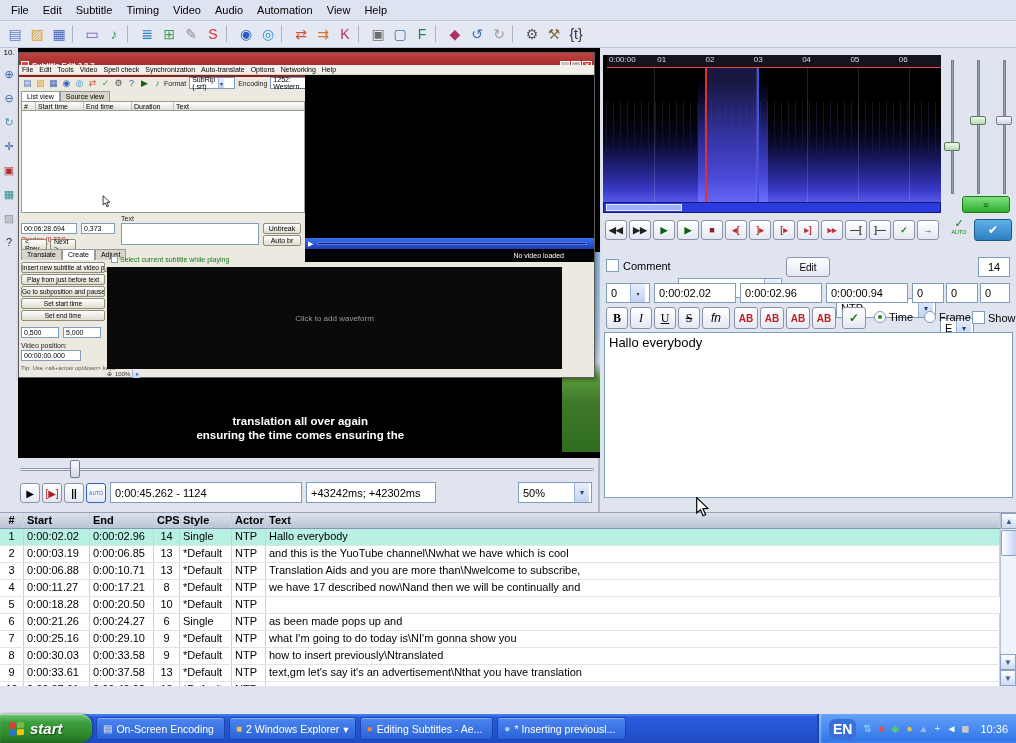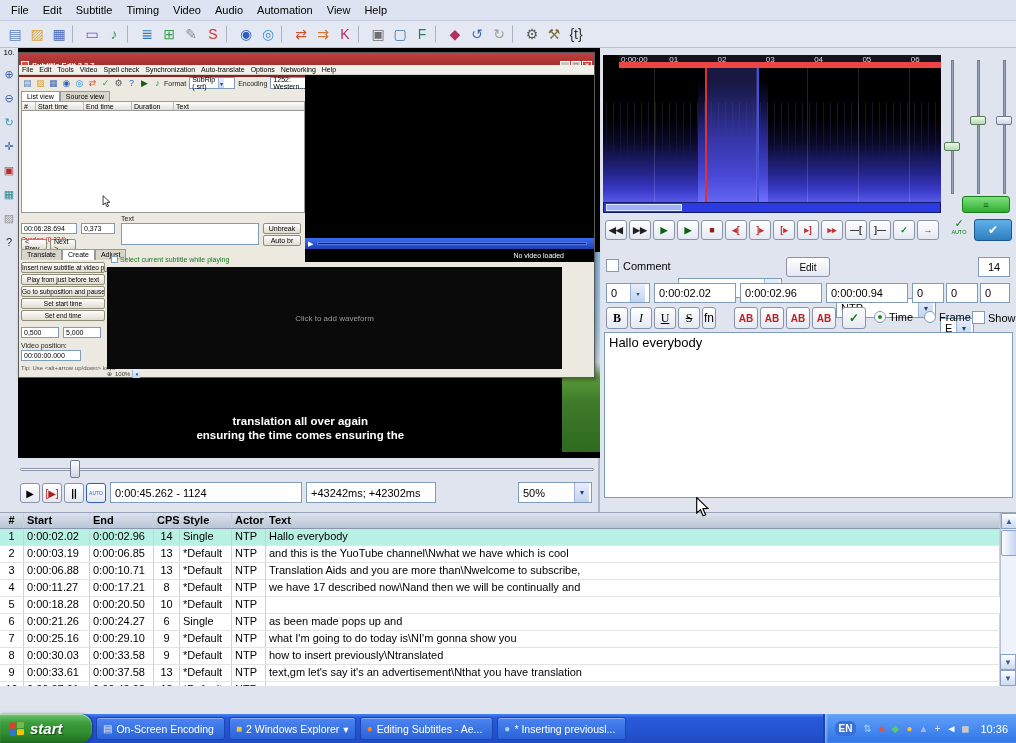--- a/index.html
+++ b/index.html
@@ -58,21 +58,21 @@
   .groove { position:absolute; left:2px; top:10px; width:574px; height:3px; border:1px solid #8a93a8; border-radius:2px; background:#f6f8fc; }
   .sthumb { position:absolute; left:52px; top:2px; width:10px; height:18px; background:linear-gradient(#fdfdfd,#cfd6e6); border:1px solid #707a90; border-radius:2px; }
   .pbtn { background:linear-gradient(#ffffff,#e4e8f2); border:1px solid #8a93a8; border-radius:3px; display:flex; align-items:center; justify-content:center; font-size:10px; }
   .field { background:#fff; border:1px solid #7f9db9; display:flex; align-items:center; padding:0 4px; overflow:hidden; white-space:nowrap; }
   .combo { background:#fff; border:1px solid #7f9db9; display:flex; align-items:center; padding:0 2px 0 4px; position:relative; }
   .ca { margin-left:auto; width:15px; height:100%; background:linear-gradient(#e8eefc,#c2d3f2); border-left:1px solid #9cb3dc; display:flex; align-items:center; justify-content:center; color:#28406a; font-size:8px; }
   .ca::after { content:"▾"; }
 
   
   .spectro { left:603px; top:55px; width:338px; height:147px; background:#000; overflow:hidden; }
-  .ruler { position:absolute; left:16px; top:0; width:100%; height:13px; background:#14141f; border-bottom:6px solid #ef4444; display:flex; color:#ddd; font-size:8px; }
+  .ruler { position:absolute; left:4px; top:0; width:100%; height:13px; background:#14141f; border-bottom:1px solid #ef4444; display:flex; color:#ddd; font-size:8px; }
   .ruler span { width:50.5px; padding-left:2px; overflow:visible; white-space:nowrap; }
   .specwave { position:absolute; left:0; bottom:0; width:100%; height:86px;
     background:linear-gradient(to top,#5858e8 0%,#3a3ac8 14%,#26268f 32%,#18185e 50%,rgba(16,16,70,.55) 70%,rgba(0,0,0,0) 100%); }
   .specstripes { position:absolute; left:0; bottom:0; width:100%; height:100px; opacity:.55;
     background:repeating-linear-gradient(90deg,rgba(0,0,0,.5) 0 1px,transparent 1px 3px,rgba(150,160,255,.25) 3px 4px,transparent 4px 7px); }
   .specpeak { position:absolute; left:95px; bottom:0; width:70px; height:122px;
     background:linear-gradient(to top,#7070ff 0%,#4848d8 20%,#3030a0 45%,rgba(40,40,140,.5) 75%,rgba(0,0,0,0) 100%); }
   .secline { position:absolute; top:13px; width:1px; height:134px; background:rgba(255,255,255,.14); }
   .selreg { position:absolute; left:102px; top:13px; width:54px; height:134px; background:rgba(80,80,220,.30); border-left:2px solid #e03030; border-right:2px solid #4050e0; }
   .audscroll { left:603px; top:202px; width:338px; height:11px; background:#2b3bdf; border:1px solid #101a70; }
@@ -414,21 +414,21 @@
   <span class="field abs" style="left:740px;top:283px;width:82px;height:20px;">0:00:02.96</span>
   <span class="field abs" style="left:826px;top:283px;width:82px;height:20px;">0:00:00.94</span>
   <span class="field abs" style="left:912px;top:283px;width:32px;height:20px;">0</span>
   <span class="field abs" style="left:946px;top:283px;width:32px;height:20px;">0</span>
   <span class="field abs" style="left:980px;top:283px;width:30px;height:20px;">0</span>
 
   <span class="fmtbtn abs" style="left:606px;top:307px;font-weight:bold;font-family:'Liberation Serif',serif;">B</span>
   <span class="fmtbtn abs" style="left:630px;top:307px;font-style:italic;font-family:'Liberation Serif',serif;">I</span>
   <span class="fmtbtn abs" style="left:654px;top:307px;text-decoration:underline;font-family:'Liberation Serif',serif;">U</span>
   <span class="fmtbtn abs" style="left:678px;top:307px;text-decoration:line-through;font-family:'Liberation Serif',serif;">S</span>
-  <span class="fmtbtn abs" style="left:702px;top:307px;width:14px;text-align:center;">fn</span>
+  <span class="fmtbtn abs" style="left:702px;top:307px;width:28px;font-style:italic;text-align:center;">fn</span>
   <span class="fmtbtn abs" style="left:734px;top:307px;width:24px;color:#c02020;font-size:10px;font-weight:bold;">AB</span>
   <span class="fmtbtn abs" style="left:760px;top:307px;width:24px;color:#c02020;font-size:10px;font-weight:bold;">AB</span>
   <span class="fmtbtn abs" style="left:786px;top:307px;width:24px;color:#c02020;font-size:10px;font-weight:bold;">AB</span>
   <span class="fmtbtn abs" style="left:812px;top:307px;width:24px;color:#c02020;font-size:10px;font-weight:bold;">AB</span>
   <span class="fmtbtn abs" style="left:842px;top:307px;width:24px;color:#108010;font-weight:bold;">✓</span>
   <span class="abs" style="left:874px;top:311px;display:flex;align-items:center;gap:3px;">
       <span class="rb sel"></span>
       <span>Time</span>
     </span>
   <span class="abs" style="left:924px;top:311px;display:flex;align-items:center;gap:3px;">
@@ -597,21 +597,21 @@
           <span></span>
         </span>
 
         <span class="taskbtn">
           <span class="ticon" style="color: rgb(168, 208, 248);">●</span>
           <span>* Inserting previousl...</span>
           <span></span>
         </span>
       </div>
     <div class="tray">
-      <span style="font-weight:bold;font-size:10px;background:#3a6fd8;padding:2px 4px;border-radius:6px;">EN</span>
+      <span style="font-weight:bold;font-size:14px;background:#3a6fd8;padding:2px 4px;border-radius:6px;">EN</span>
       <span style="display:flex;align-items:center;">
 
       <span class="trayic" style="color: rgb(159, 216, 255);">⇅</span>
           <span class="trayic" style="color: rgb(232, 80, 64);">■</span>
           <span class="trayic" style="color: rgb(88, 200, 104);">◆</span>
           <span class="trayic" style="color: rgb(240, 192, 64);">●</span>
           <span class="trayic" style="color: rgb(159, 184, 232);">▲</span>
           <span class="trayic" style="color: rgb(224, 224, 224);">+</span>
           <span class="trayic" style="color: rgb(255, 255, 255);">◄</span>
           <span class="trayic" style="color: rgb(200, 200, 200);">◼</span>

